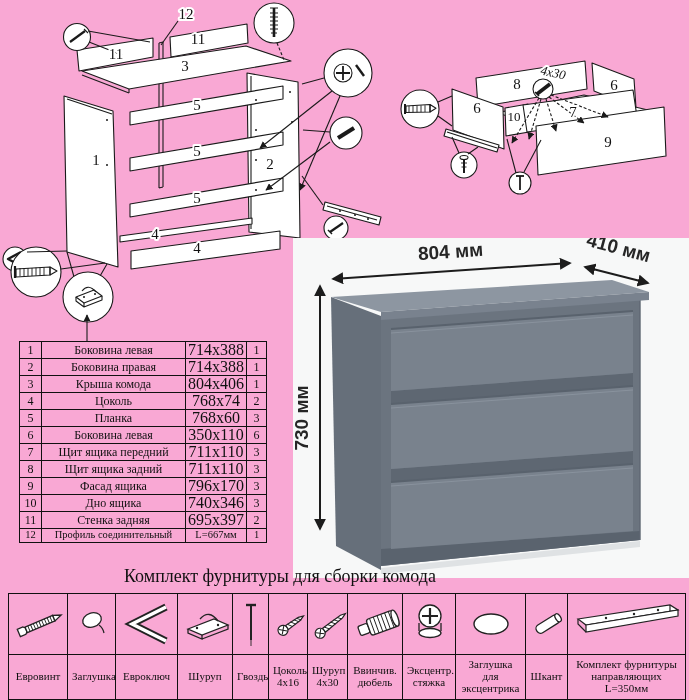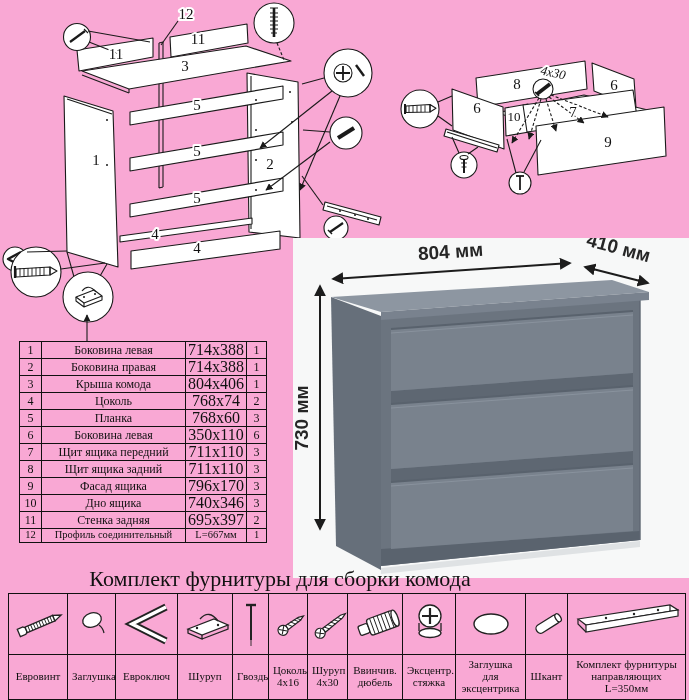--- a/index.html
+++ b/index.html
@@ -18,21 +18,21 @@
   .parts td{border:1.5px solid #111;padding:0 2px;height:12.6px;white-space:nowrap;vertical-align:middle;}
   .parts .c-num{width:17px;text-align:center;}
   .parts .c-name{width:139px;text-align:center;}
   .parts .c-size{width:53px;text-align:center;font-size:16px;}
   .parts .c-qty{width:15px;text-align:center;}
   .parts tr:nth-child(4) .c-name,.parts tr:nth-child(5) .c-name,.parts tr:nth-child(9) .c-name,
   .parts tr:nth-child(10) .c-name,.parts tr:nth-child(11) .c-name{text-align:center;}
   .parts tr:nth-child(12) td{font-size:10.5px;}
   
   .section-title{position:absolute;left:0;top:566px;width:560px;text-align:center;
-                 font-size:22px;font-family:"Liberation Serif",serif;color:#111;}
+                 font-size:18px;font-family:"Liberation Serif",serif;color:#111;}
   
   .hw{position:absolute;left:8px;top:593px;width:677px;border-collapse:collapse;table-layout:fixed;
       text-align:center;font-size:11px;line-height:1.08;}
   .hw td{border:1.6px solid #111;padding:4px;overflow:hidden;vertical-align:middle;}
   .hw .r-icon td{height:52px;}
   .hw .r-label td{height:27px;}
   .hw .r-qty td{height:20px;font-size:17px;}
   .hw svg{margin:0 auto;}
 </style>
 </head>

